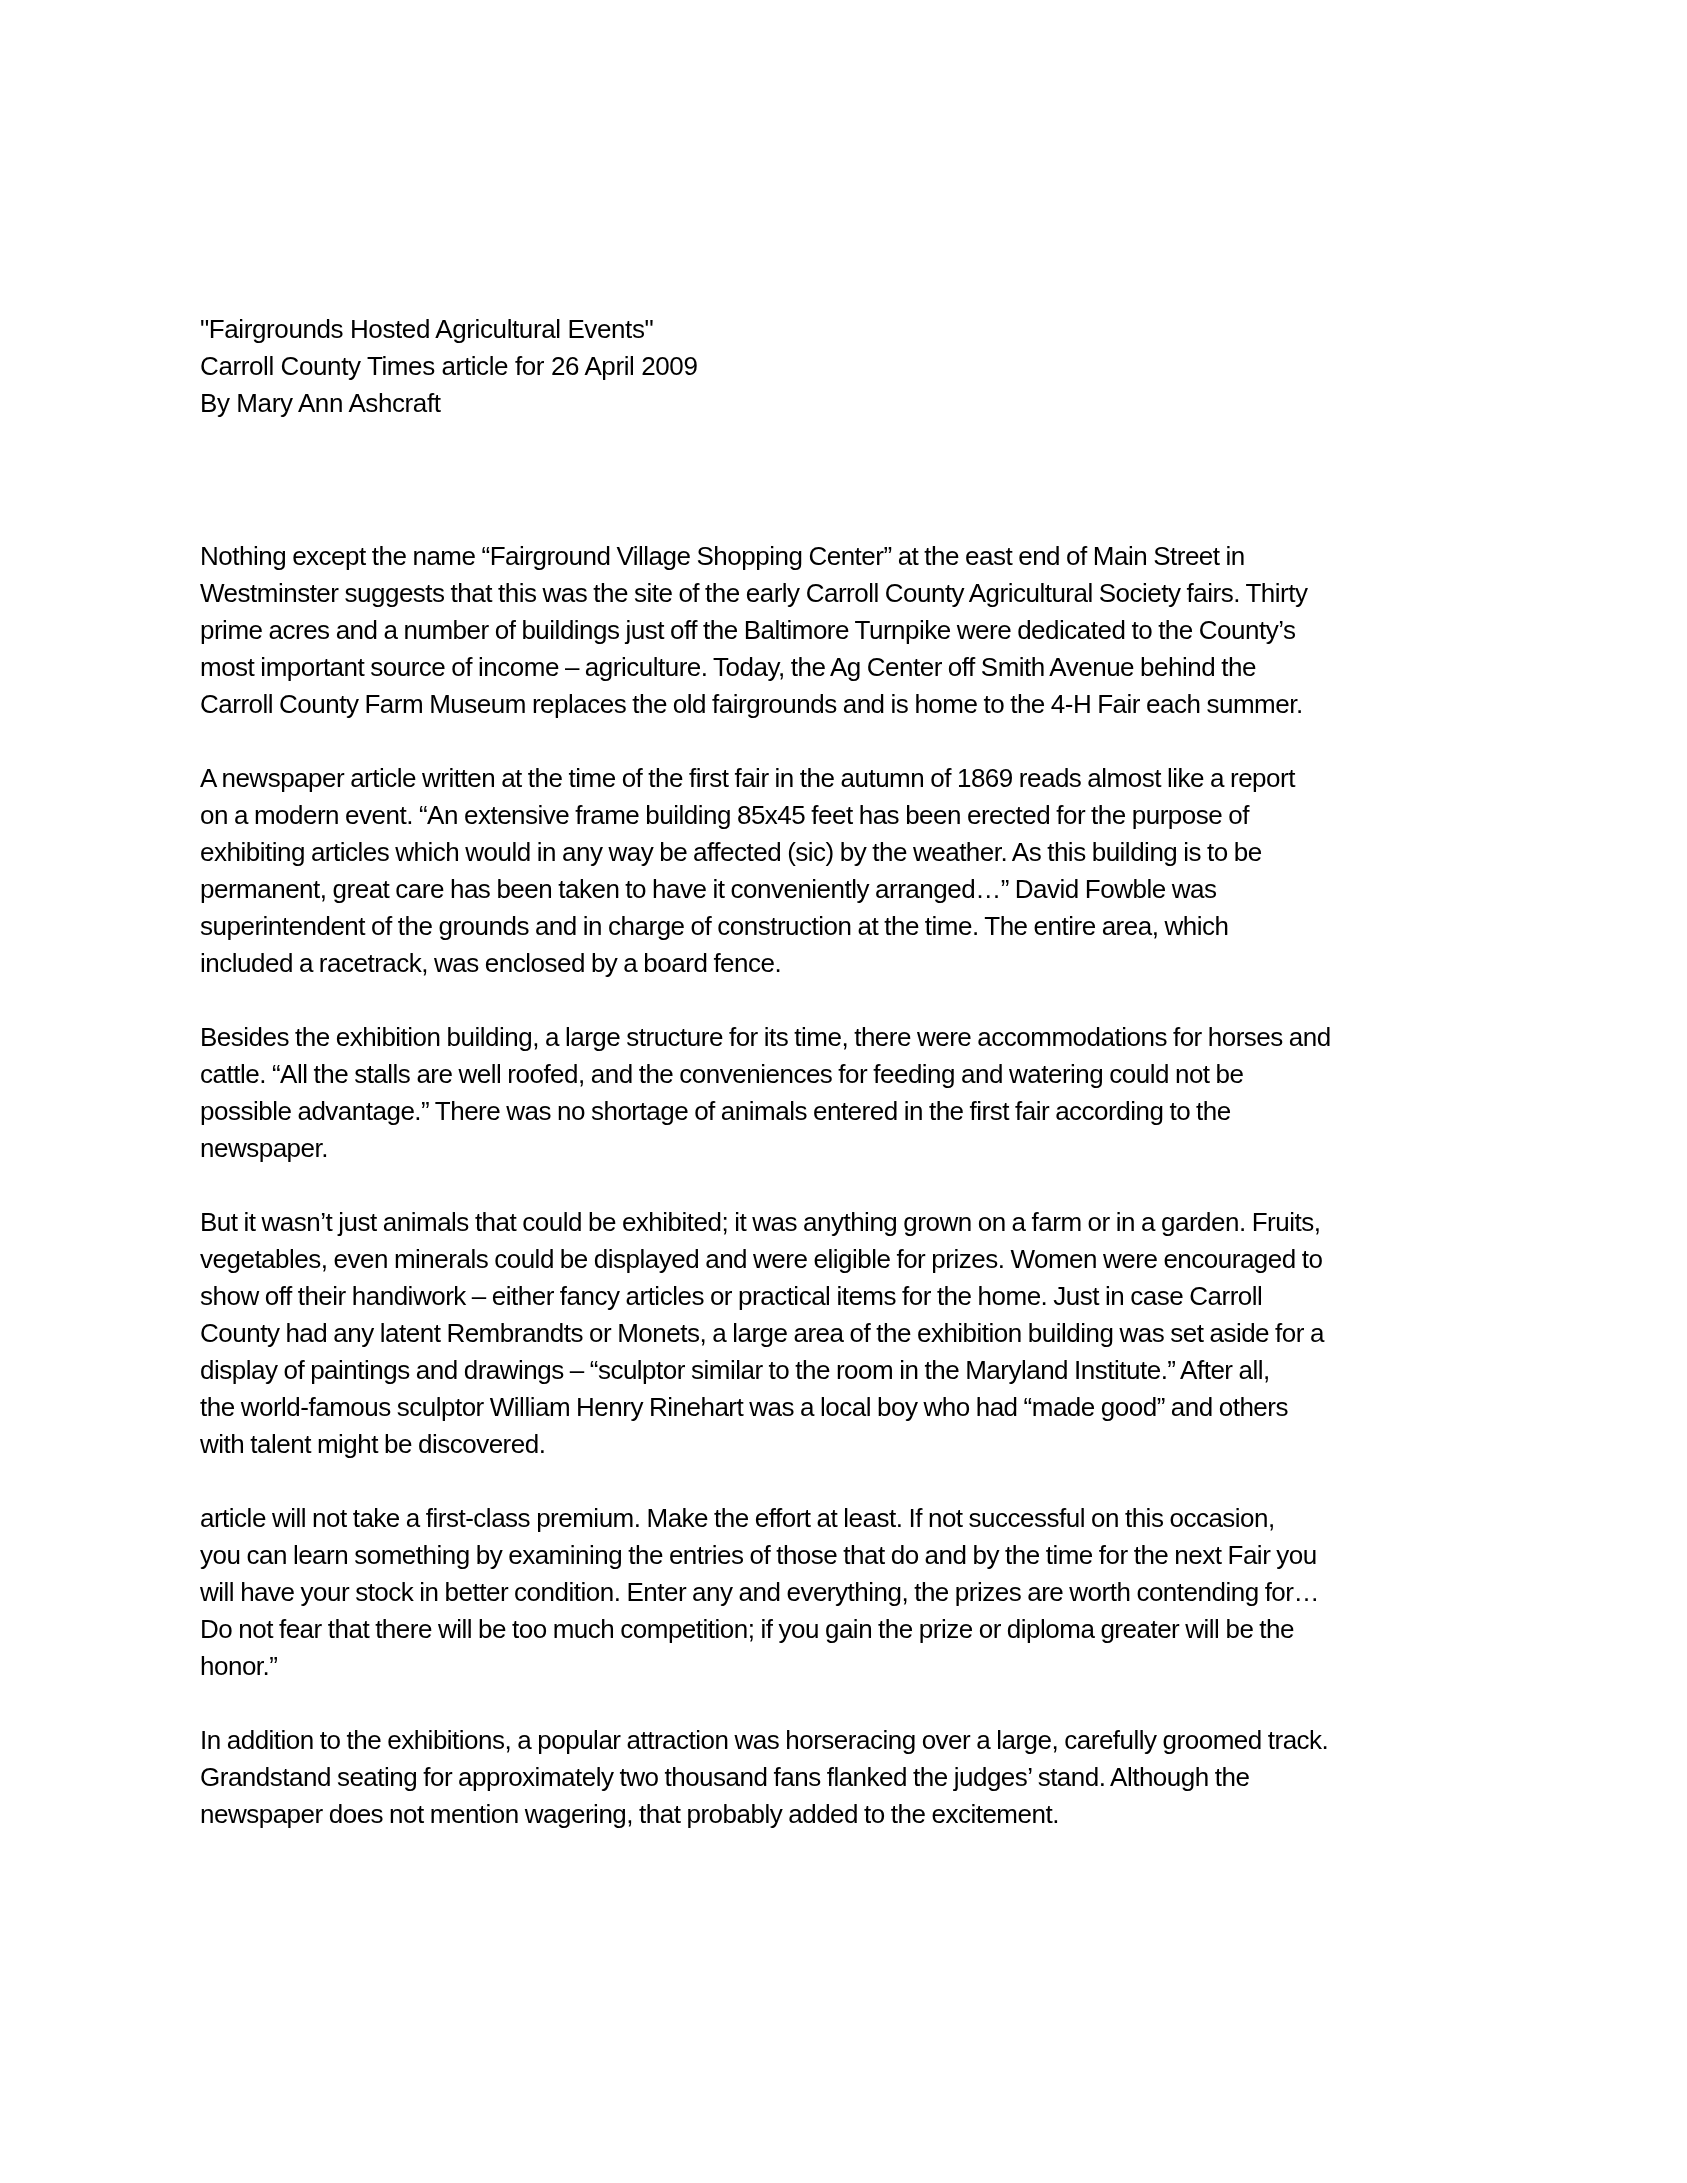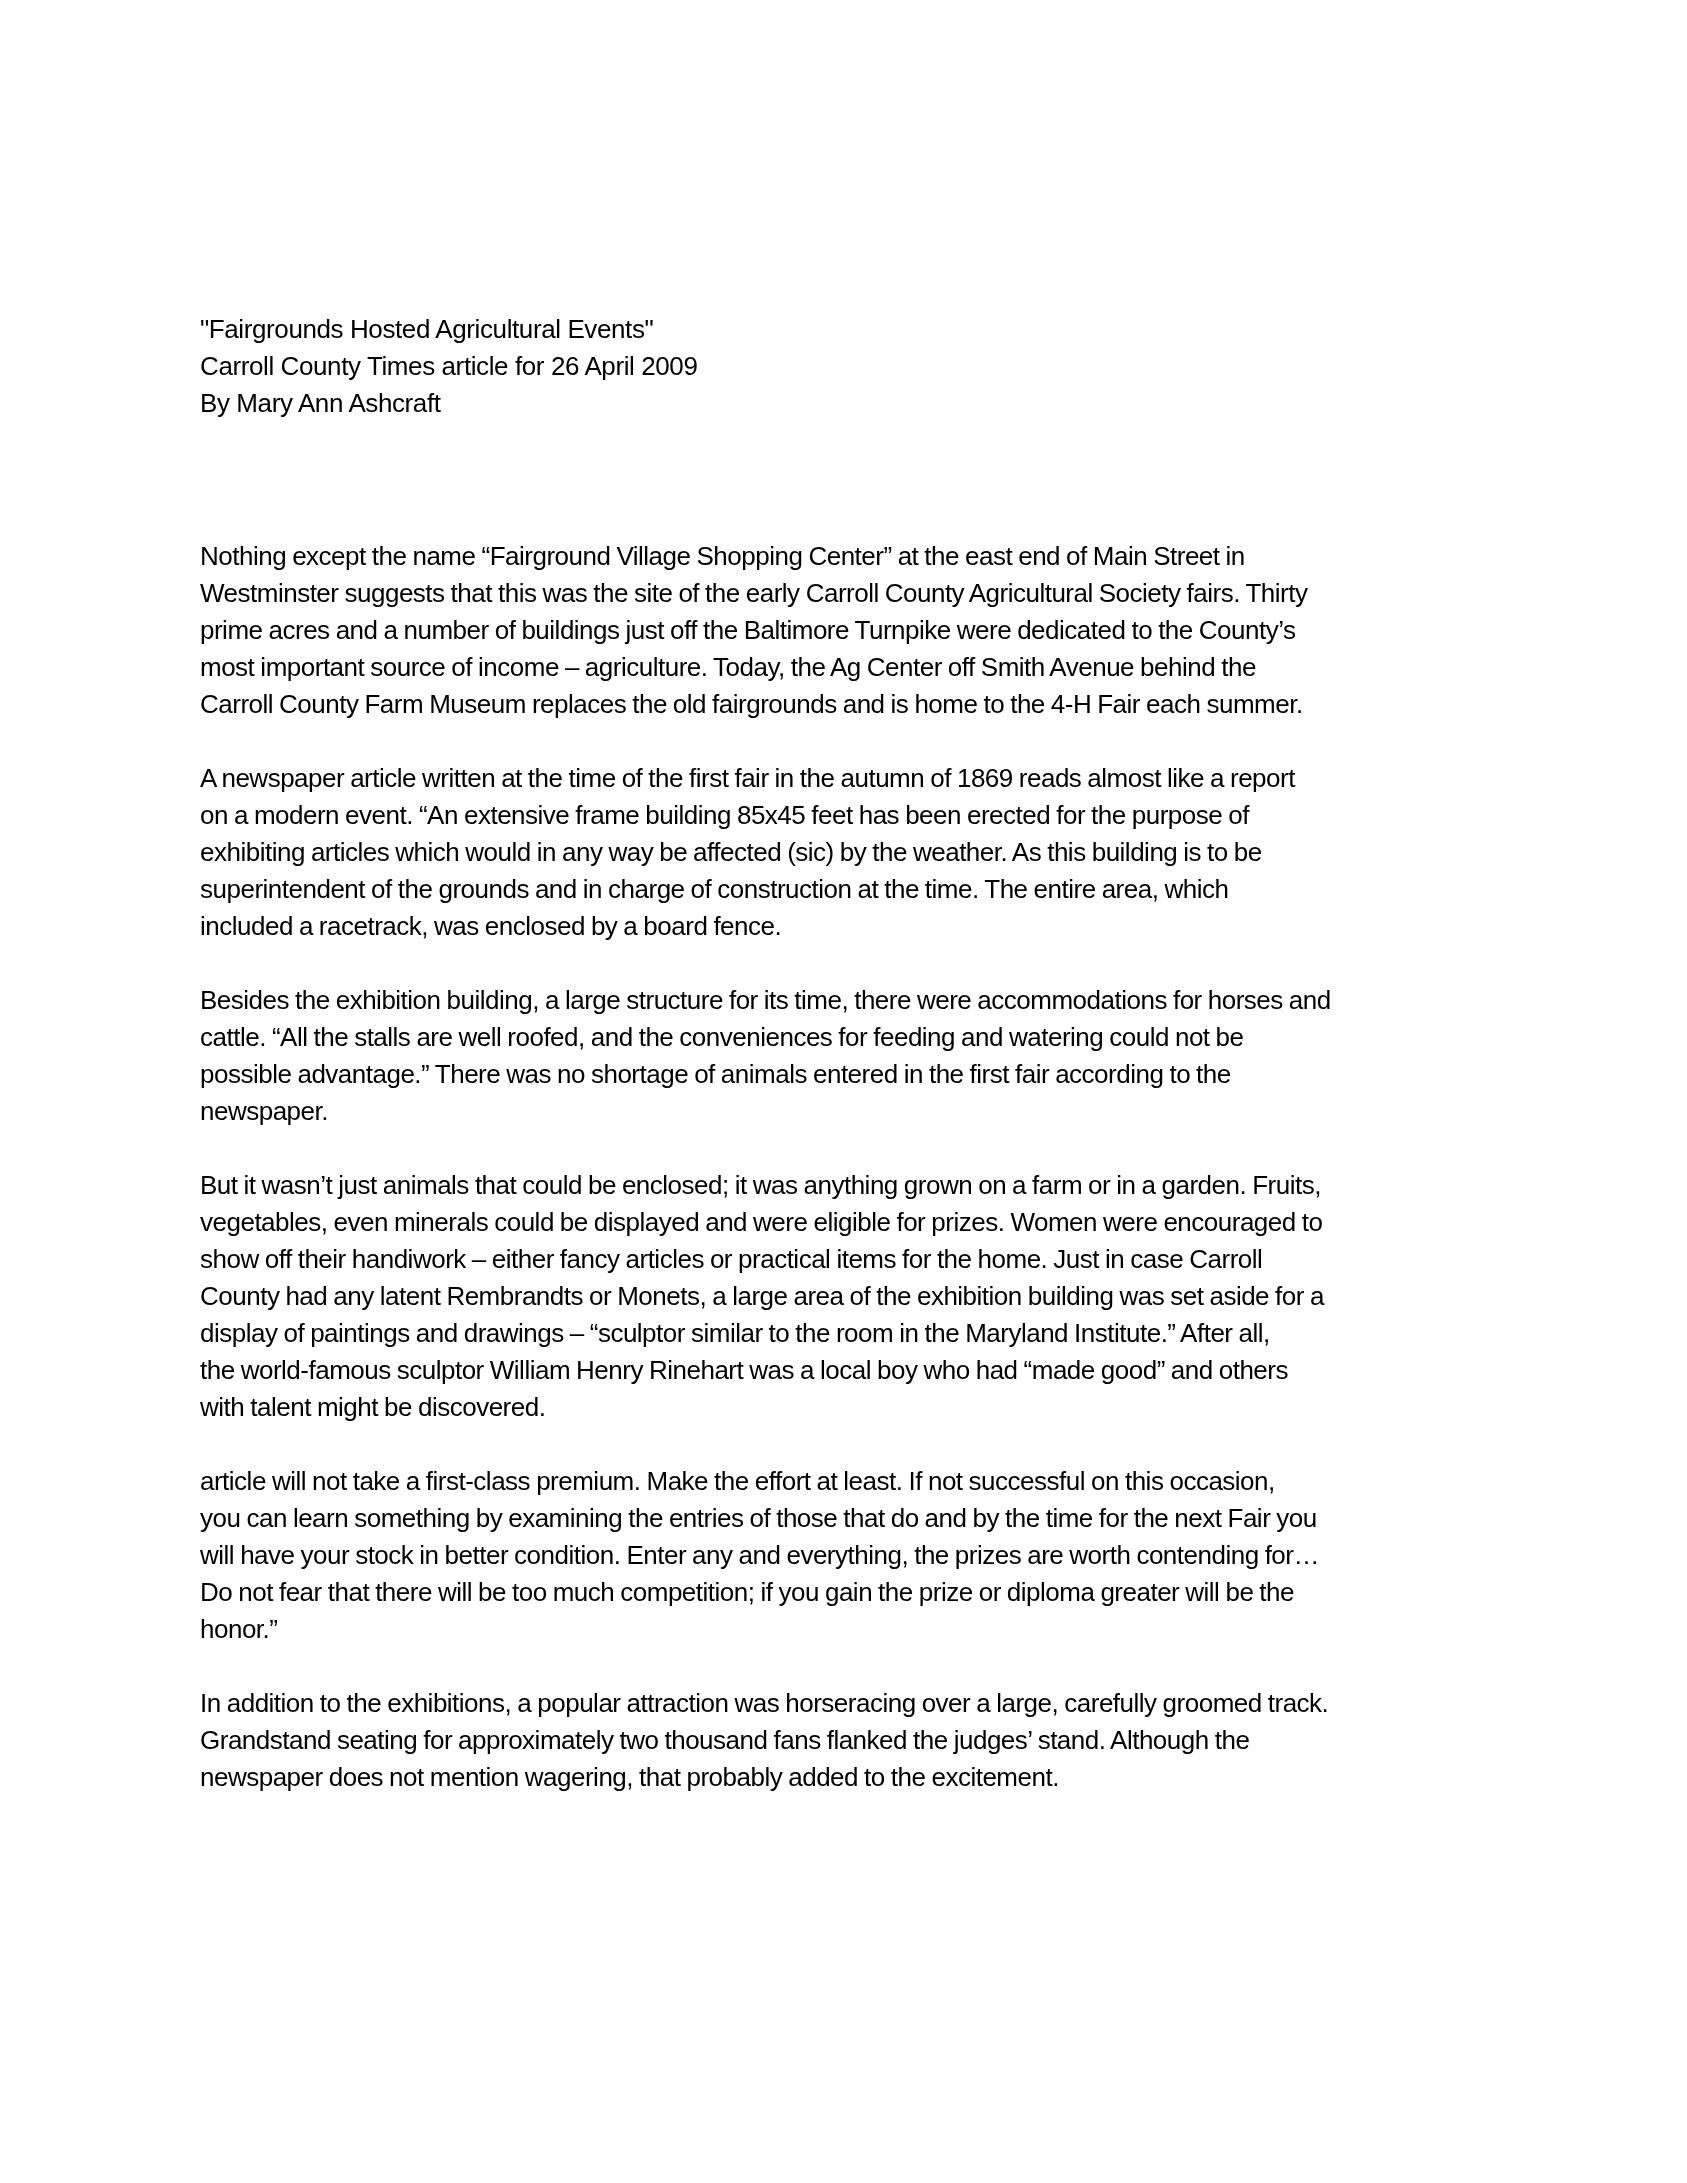--- a/index.html
+++ b/index.html
@@ -71,33 +71,34 @@
         <span class="line">Westminster suggests that this was the site of the early Carroll County Agricultural Society fairs.  Thirty</span>
         <span class="line">prime acres and a number of buildings just off the Baltimore Turnpike were dedicated to the County’s</span>
         <span class="line">most important source of income – agriculture.  Today, the Ag Center off Smith Avenue behind the</span>
         <span class="line">Carroll County Farm Museum replaces the old fairgrounds and is home to the 4-H Fair each summer.</span>
       </div>
 
       <div class="para">
         <span class="line">A newspaper article written at the time of the first fair in the autumn of 1869 reads almost like a report</span>
         <span class="line">on a modern event.  “An extensive frame building 85x45 feet has been erected for the purpose of</span>
         <span class="line">exhibiting articles which would in any way be affected (sic) by the weather.  As this building is to be</span>
+        <span class="line">permanent, great care has been taken to have it conveniently arranged…”  David Fowble was</span>
         <span class="line">superintendent of the grounds and in charge of construction at the time.  The entire area, which</span>
         <span class="line">included a racetrack, was enclosed by a board fence.</span>
       </div>
 
       <div class="para">
         <span class="line">Besides the exhibition building, a large structure for its time, there were accommodations for horses and</span>
         <span class="line">cattle.   “All the stalls are well roofed, and the conveniences for feeding and watering could not be</span>
         <span class="line">possible advantage.”  There was no shortage of animals entered in the first fair according to the</span>
         <span class="line">newspaper.</span>
       </div>
 
       <div class="para">
-        <span class="line">But it wasn’t just animals that could be enclosed; it was anything grown on a farm or in a garden.  Fruits,</span>
+        <span class="line">But it wasn’t just animals that could be exhibited; it was anything grown on a farm or in a garden.  Fruits,</span>
         <span class="line">vegetables, even minerals could be displayed and were eligible for prizes.  Women were encouraged to</span>
         <span class="line">show off their handiwork – either fancy articles or practical items for the home.  Just in case Carroll</span>
         <span class="line">County had any latent Rembrandts or Monets, a large area of the exhibition building was set aside for a</span>
         <span class="line">display of paintings and drawings – “sculptor similar to the room in the Maryland Institute.”   After all,</span>
         <span class="line">the world-famous sculptor William Henry Rinehart was a local boy who had “made good” and others</span>
         <span class="line">with talent might be discovered.</span>
       </div>
 
       <div class="para">
         <span class="line">article will not take a first-class premium.  Make the effort at least.  If not successful on this occasion,</span>

